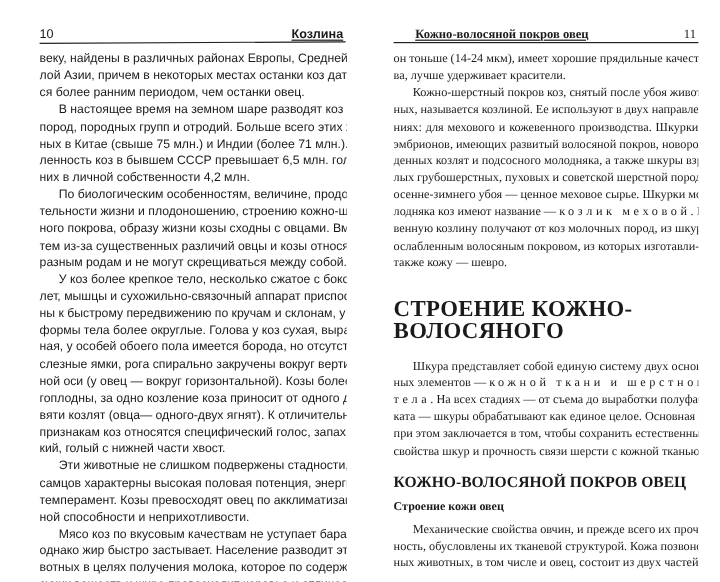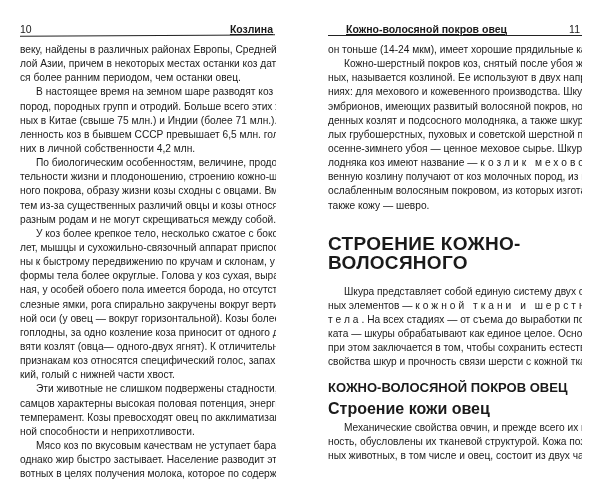--- a/index.html
+++ b/index.html
@@ -1,41 +1,41 @@
 <!DOCTYPE html>
 <html><head>
 <meta charset="utf-8">
 <style>
   html, body { margin:0; padding:0; background:#fff; }
   body { width:600px; height:485px; position:relative; overflow:hidden;
          font-family:"Liberation Sans", "DejaVu Sans", sans-serif; color:#1a1a1a; }
   .page { position:absolute; top:0; height:485px; }
-  .page.left { left:0; width:300px; }
-  .page.right { left:300px; width:300px; }
+  .page.left { left:13px; width:300px; }
+  .page.right { left:300px; width:300px;font-family:Liberation Serif, serif; }
   .header { position:absolute; top:22px; height:14px; font-size:10.5px; }
   .left .header { left:20px; width:255px; }
   .right .header { left:28px; width:254px; }
   .header .rule { position:absolute; left:0; right:0; bottom:0; border-bottom:1px solid #222; }
   .left .header .rule { transform:skewY(-0.3deg); }
   .header .num { position:absolute; bottom:1px; font-size:10.5px; }
   .header .title { position:absolute; bottom:1px; font-weight:bold; text-decoration:underline; font-size:10.5px;text-align:center; }
   .left .header .num { left:0; }
   .left .header .title { right:2px; }
   .right .header .title { left:18px; }
   .right .header .num { right:2px; }
   .body { position:absolute; top:43px; font-size:10.2px; line-height:14.15px; }
   .left .body { left:20px; width:256px; }
   .right .body { left:28px; width:254px; }
   .line { white-space:nowrap; display:block; text-align:justify; text-align-last:justify; height:14.15px; overflow:hidden; }
   .line.last { text-align-last:left; }
   .line.indent { padding-left:16px; }
   .sp { letter-spacing:3px; }
   .h1 { font-weight:bold; font-size:19px; line-height:19px; letter-spacing:0.3px; margin:0; }
   .h2 { font-weight:bold; font-size:13px; line-height:17px; margin:0; }
-  .h3 { font-weight:bold; font-size:16px; line-height:15px; margin:0; }
+  .h3 { font-weight:bold; font-size:10px; line-height:15px; margin:0; }
   .gap { display:block; }
 </style>
 </head>
 <body>
 
 <div class="page left">
   <div class="header">
     <span class="num">10</span>
     <span class="title">Козлина</span>
     <div class="rule"></div>
@@ -78,20 +78,21 @@
 
 <div class="page right">
   <div class="header">
     <span class="title">Кожно-волосяной покров овец</span>
     <span class="num">11</span>
     <div class="rule"></div>
   </div>
   <div class="body">
     <div id="r-para1">
         <span class="line">он тоньше (14-24 мкм), имеет хорошие прядильные качест-</span>
+        <span class="line last">ва, лучше удерживает красители.</span>
         <span class="line indent">Кожно-шерстный покров коз, снятый после убоя живот-</span>
         <span class="line">ных, называется козлиной. Ее используют в двух направле-</span>
         <span class="line">ниях: для мехового и кожевенного производства. Шкурки</span>
         <span class="line">эмбрионов, имеющих развитый волосяной покров, новорож-</span>
         <span class="line">денных козлят и подсосного молодняка, а также шкуры взрос-</span>
         <span class="line">лых грубошерстных, пуховых и советской шерстной пород</span>
         <span class="line">осенне-зимнего убоя — ценное меховое сырье. Шкурки мо-</span>
         <span class="line">лодняка коз имеют название — <span class="sp">козлик меховой</span>. Коже-</span>
         <span class="line">венную козлину получают от коз молочных пород, из шкур с</span>
         <span class="line">ослабленным волосяным покровом, из которых изготавли-</span>

